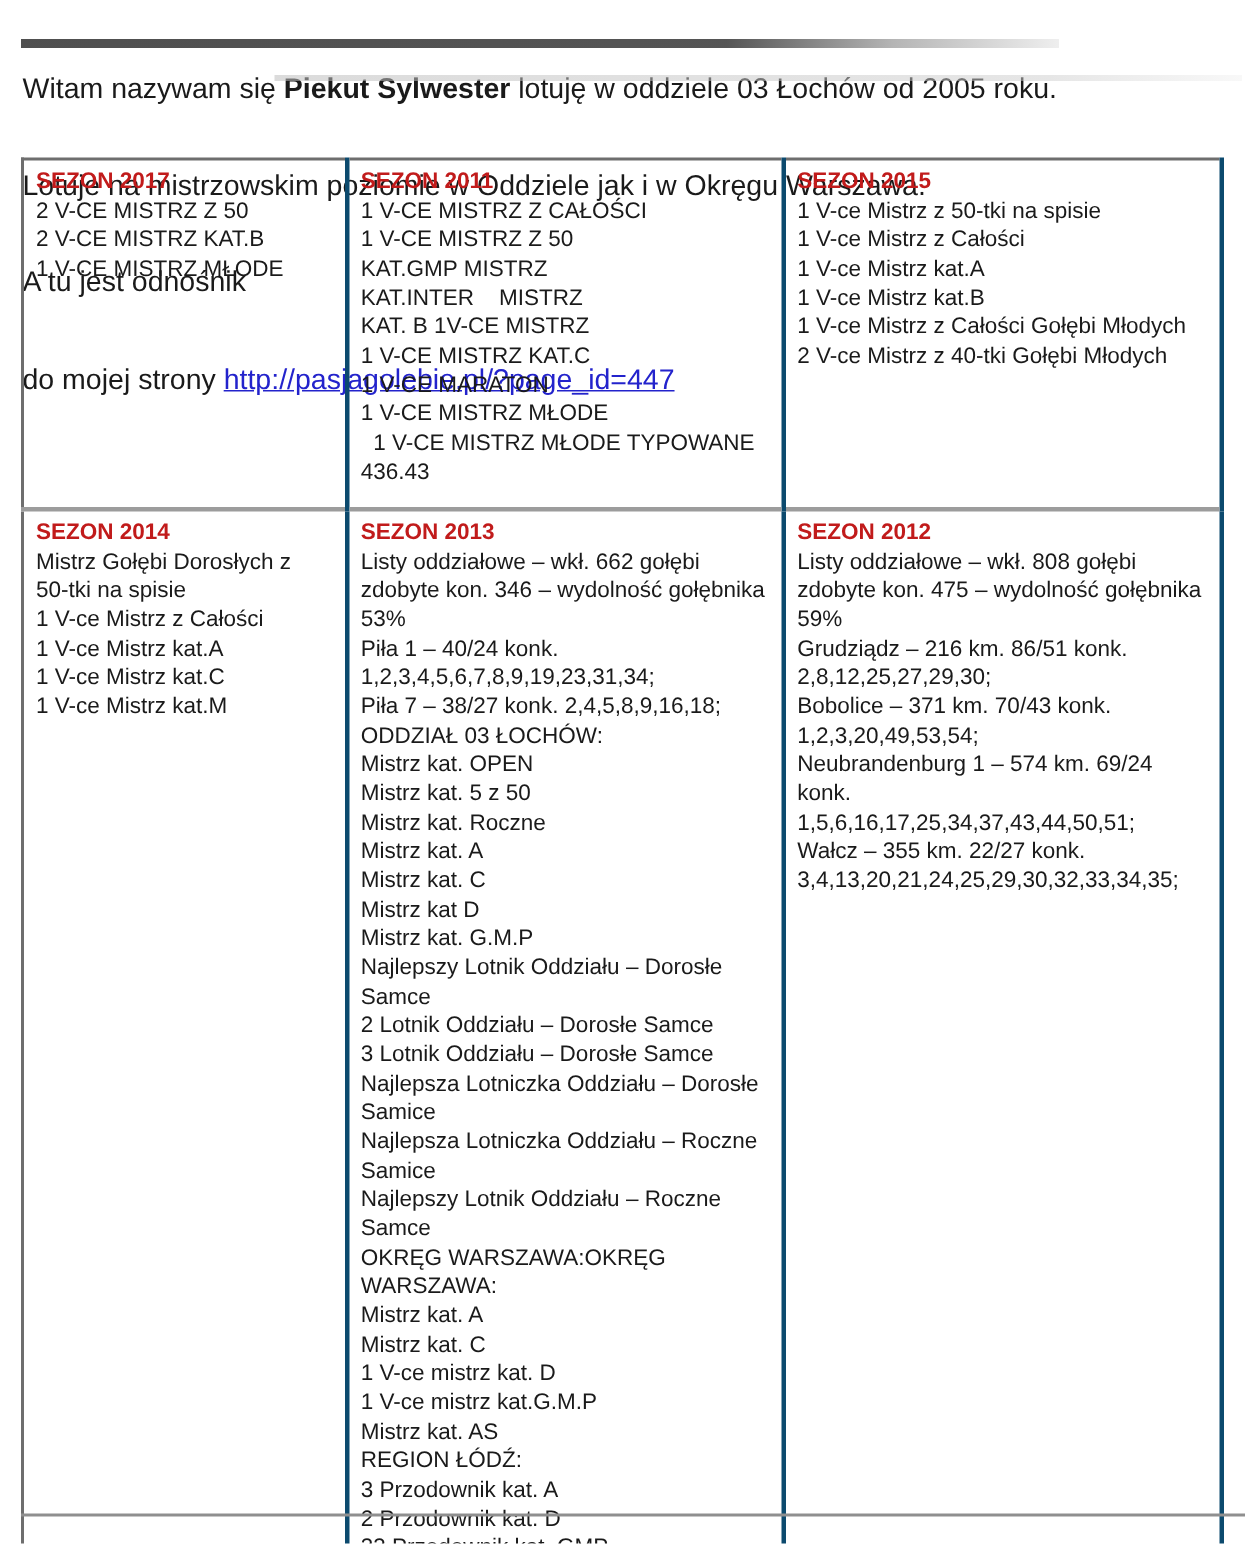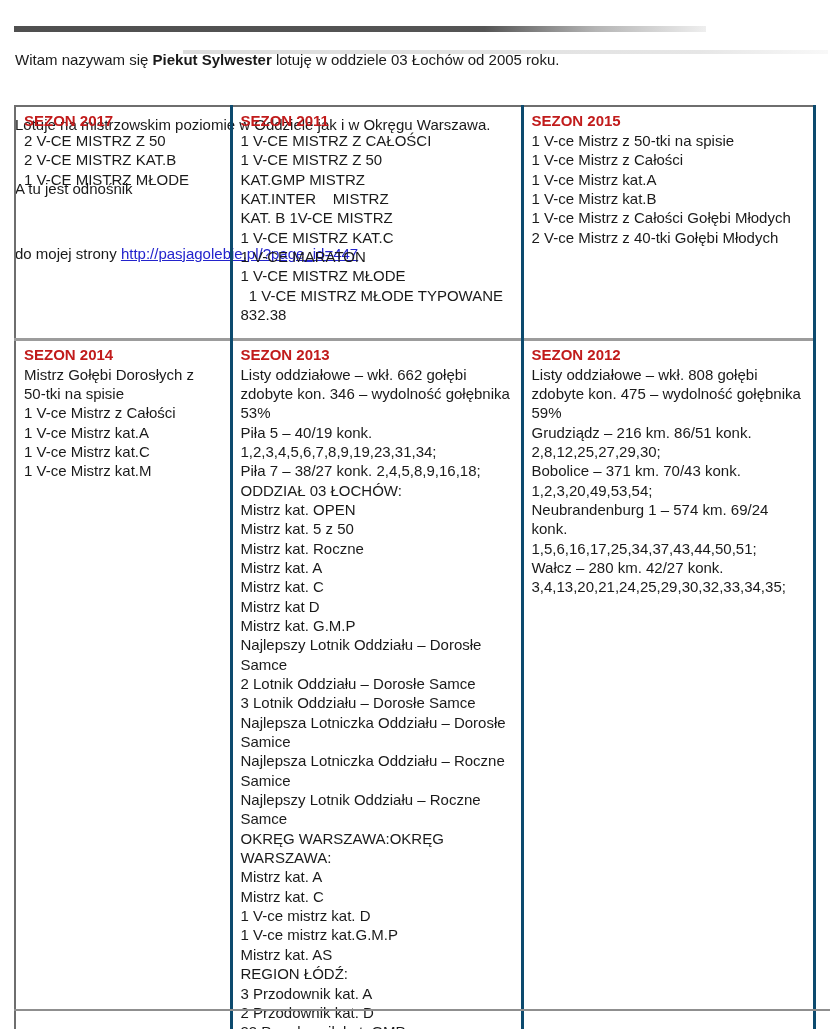--- a/index.html
+++ b/index.html
@@ -8,21 +8,21 @@
     width: 833px; height: 1029px;
     position: relative;
     font-family: "Liberation Sans", "DejaVu Sans", sans-serif;
     color: #1a1a1a;
     overflow: hidden;
   }
 
   
   .intro {
     position: absolute; left: 15px; top: 6px; right: 8px;
-    font-size: 15px; line-height: 21.5px;
+    font-size: 19px; line-height: 21.5px;
     white-space: pre-wrap;
   }
   .intro .bold { font-weight: 700; }
   .link {
     color: var(--link-blue, #2323cc);
     text-decoration: underline;
     cursor: pointer;
   }
 
   
@@ -104,21 +104,21 @@
       <div>
             <div class="cell-line">1 V-CE MISTRZ Z CAŁOŚCI</div>
             <div class="cell-line">1 V-CE MISTRZ Z 50</div>
             <div class="cell-line">KAT.GMP MISTRZ</div>
             <div class="cell-line">KAT.INTER    MISTRZ</div>
             <div class="cell-line">KAT. B 1V-CE MISTRZ</div>
             <div class="cell-line">1 V-CE MISTRZ KAT.C</div>
             <div class="cell-line">1 V-CE MARATON</div>
             <div class="cell-line">1 V-CE MISTRZ MŁODE</div>
             <div class="cell-line">  1 V-CE MISTRZ MŁODE TYPOWANE</div>
-            <div class="cell-line">832.38</div>
+            <div class="cell-line">436.43</div>
           </div>
     </td>
     <td>
       <div class="season-title">SEZON 2015</div>
       <div>
             <div class="cell-line">1 V-ce Mistrz z 50-tki na spisie</div>
             <div class="cell-line">1 V-ce Mistrz z Całości</div>
             <div class="cell-line">1 V-ce Mistrz kat.A</div>
             <div class="cell-line">1 V-ce Mistrz kat.B</div>
             <div class="cell-line">1 V-ce Mistrz z Całości Gołębi Młodych</div>
@@ -137,21 +137,21 @@
             <div class="cell-line">1 V-ce Mistrz kat.C</div>
             <div class="cell-line">1 V-ce Mistrz kat.M</div>
           </div>
     </td>
     <td>
       <div class="season-title">SEZON 2013</div>
       <div>
             <div class="cell-line">Listy oddziałowe – wkł. 662 gołębi</div>
             <div class="cell-line">zdobyte kon. 346 – wydolność gołębnika</div>
             <div class="cell-line">53%</div>
-            <div class="cell-line">Piła 5 – 40/19 konk.</div>
+            <div class="cell-line">Piła 1 – 40/24 konk.</div>
             <div class="cell-line">1,2,3,4,5,6,7,8,9,19,23,31,34;</div>
             <div class="cell-line">Piła 7 – 38/27 konk. 2,4,5,8,9,16,18;</div>
             <div class="cell-line">ODDZIAŁ 03 ŁOCHÓW:</div>
             <div class="cell-line">Mistrz kat. OPEN</div>
             <div class="cell-line">Mistrz kat. 5 z 50</div>
             <div class="cell-line">Mistrz kat. Roczne</div>
             <div class="cell-line">Mistrz kat. A</div>
             <div class="cell-line">Mistrz kat. C</div>
             <div class="cell-line">Mistrz kat D</div>
             <div class="cell-line">Mistrz kat. G.M.P</div>
@@ -181,21 +181,21 @@
       <div>
             <div class="cell-line">Listy oddziałowe – wkł. 808 gołębi</div>
             <div class="cell-line">zdobyte kon. 475 – wydolność gołębnika</div>
             <div class="cell-line">59%</div>
             <div class="cell-line">Grudziądz – 216 km. 86/51 konk.</div>
             <div class="cell-line">2,8,12,25,27,29,30;</div>
             <div class="cell-line">Bobolice – 371 km. 70/43 konk.</div>
             <div class="cell-line">1,2,3,20,49,53,54;</div>
             <div class="cell-line">Neubrandenburg 1 – 574 km. 69/24 konk.</div>
             <div class="cell-line">1,5,6,16,17,25,34,37,43,44,50,51;</div>
-            <div class="cell-line">Wałcz – 280 km. 42/27 konk.</div>
+            <div class="cell-line">Wałcz – 355 km. 22/27 konk.</div>
             <div class="cell-line">3,4,13,20,21,24,25,29,30,32,33,34,35;</div>
           </div>
     </td>
   </tr>
 </tbody>
   </table>
 
 <div class="bottom-rule"></div>
 
 </body></html>

